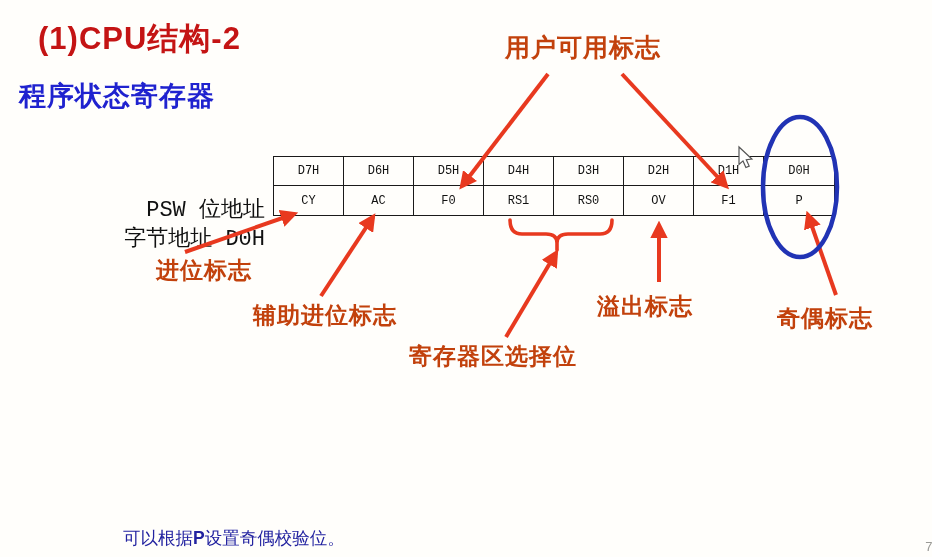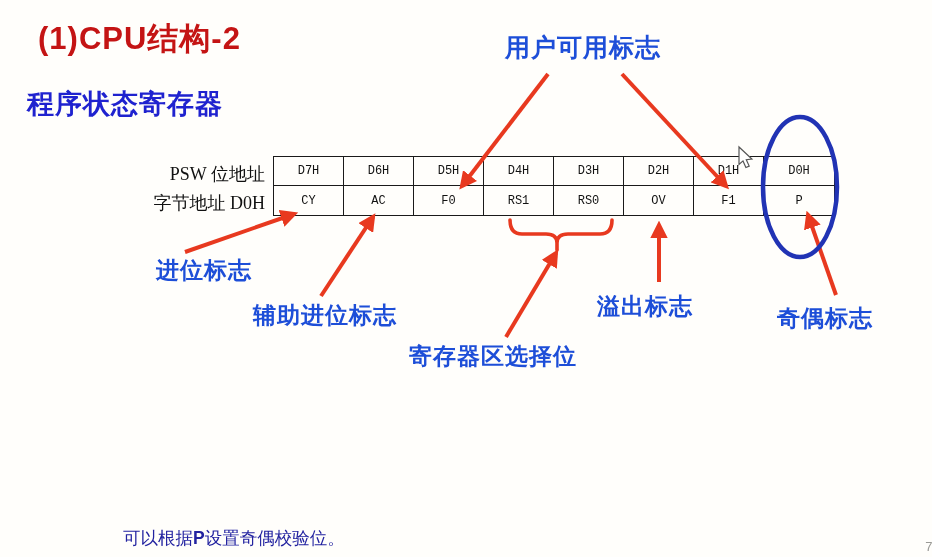--- a/index.html
+++ b/index.html
@@ -12,26 +12,26 @@
     font-family:"Liberation Sans",sans-serif;
   }
   .title{
     position:absolute;left:26px;top:6px;
     font-size:31px;font-weight:bold;color:#c41414;
     letter-spacing:1px;margin:12px;
   }
   .subtitle{
     position:absolute;left:19px;top:78px;
     font-size:27px;font-weight:bold;color:#1f22cf;
-    letter-spacing:1px;margin:8px;
+    letter-spacing:1px;margin:0;
   }
   .rowlabel{
     position:absolute;width:150px;text-align:right;
-    font-family:Liberation Serif, serif;
-    font-size:18px;color:#111;white-space:nowrap;
+    font-family:Liberation Mono, monospace;
+    font-size:22px;color:#111;white-space:nowrap;margin-top:32px;
   }
   .rowlabel.bit{left:115px;top:162px;}
   .rowlabel.byte{left:115px;top:191px;}
   .psw-table{
     position:absolute;left:273px;top:156px;
     display:grid;
     grid-template-columns:repeat(8,70px);
     grid-auto-rows:29px;
     border:1.6px solid #1a1a1a;
     background:#fffefb;
@@ -40,21 +40,21 @@
     border-right:1.4px solid #1a1a1a;
     border-bottom:1.4px solid #1a1a1a;
     display:flex;align-items:center;justify-content:center;
     font-family:Liberation Mono, monospace;
     font-size:12px;color:#111;
   }
   .psw-table .cell:nth-child(8n){border-right:none;}
   .psw-table .cell:nth-child(n+9){border-bottom:none;}
   .anno{
     position:absolute;
-    font-weight:bold;color:#1d4ed8;
+    font-weight:bold;color:#c2410c;
     font-size:23px;letter-spacing:1px;white-space:nowrap;font-family:Liberation Mono, monospace;
   }
   .anno.user{left:505px;top:31px;font-size:25px;}
   .anno.carry{left:156px;top:255px;}
   .anno.aux{left:253px;top:300px;}
   .anno.regsel{left:409px;top:341px;}
   .anno.ovf{left:597px;top:291px;}
   .anno.parity{left:777px;top:295px;margin-top:8px;}
   .overlay{
     position:absolute;left:0;top:0;width:932px;height:557px;

